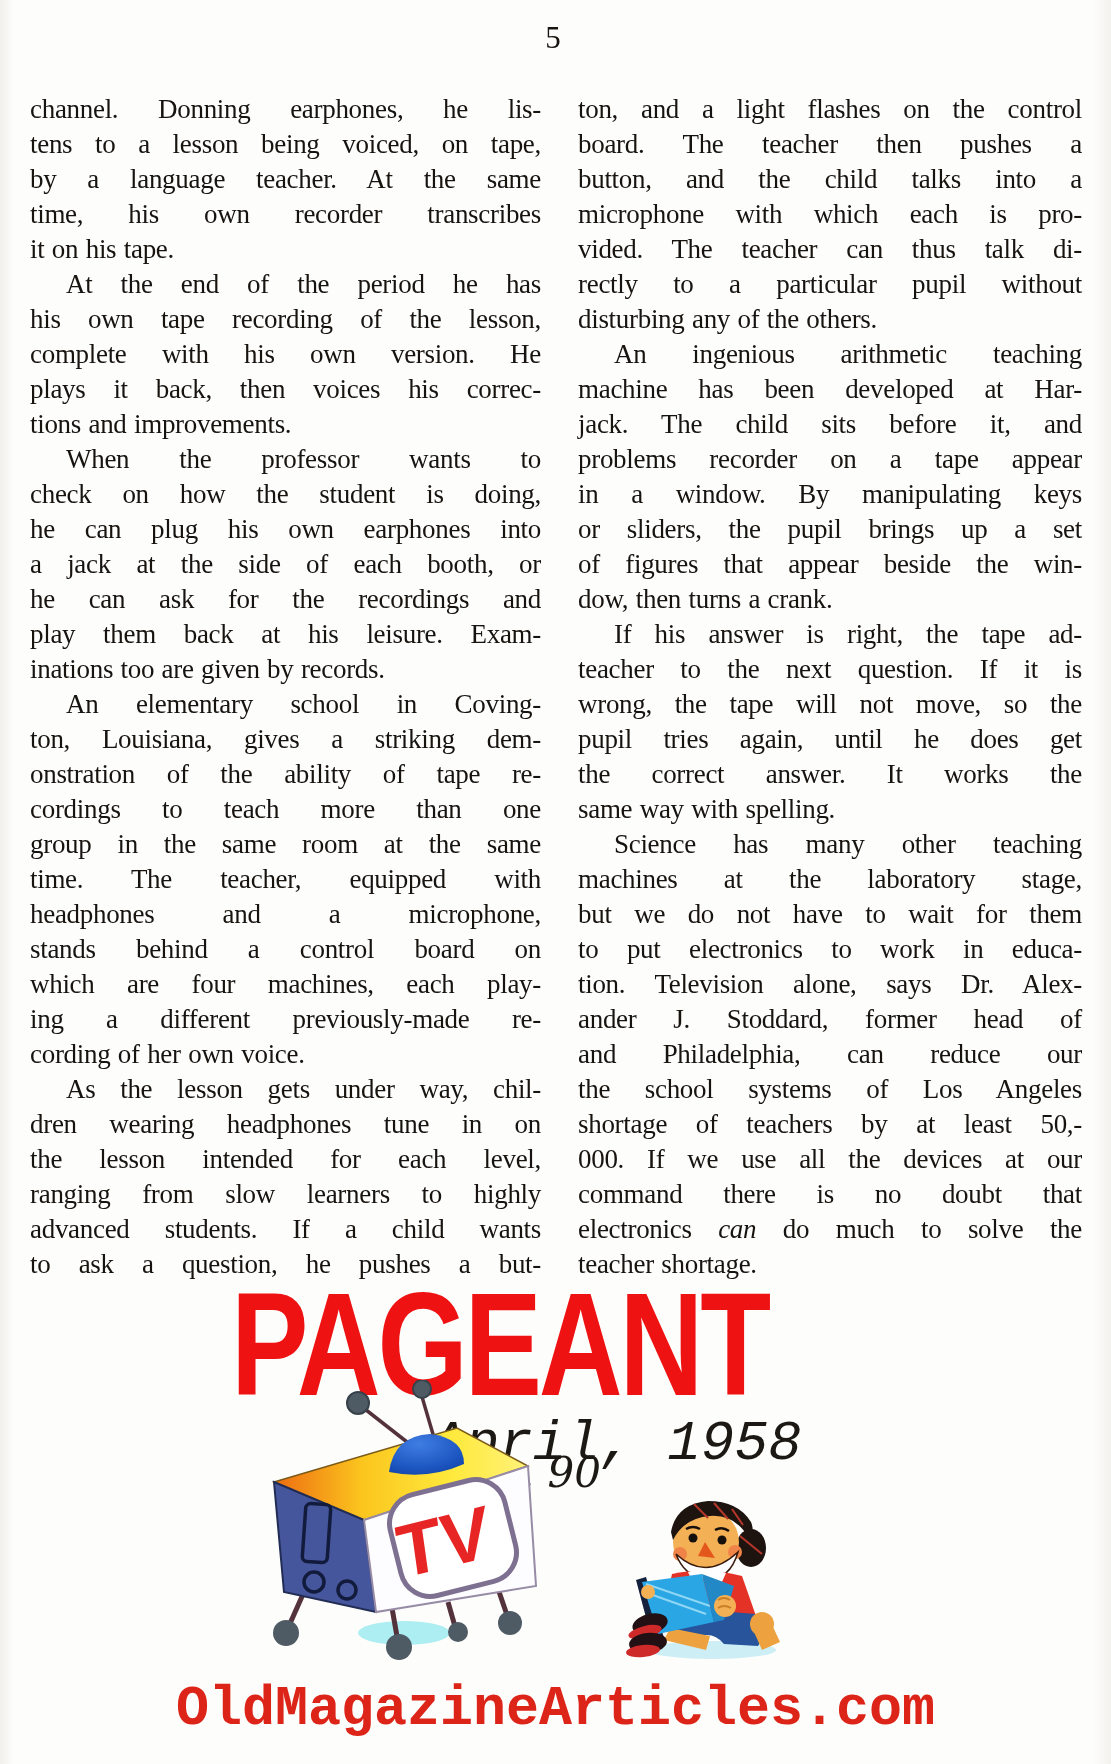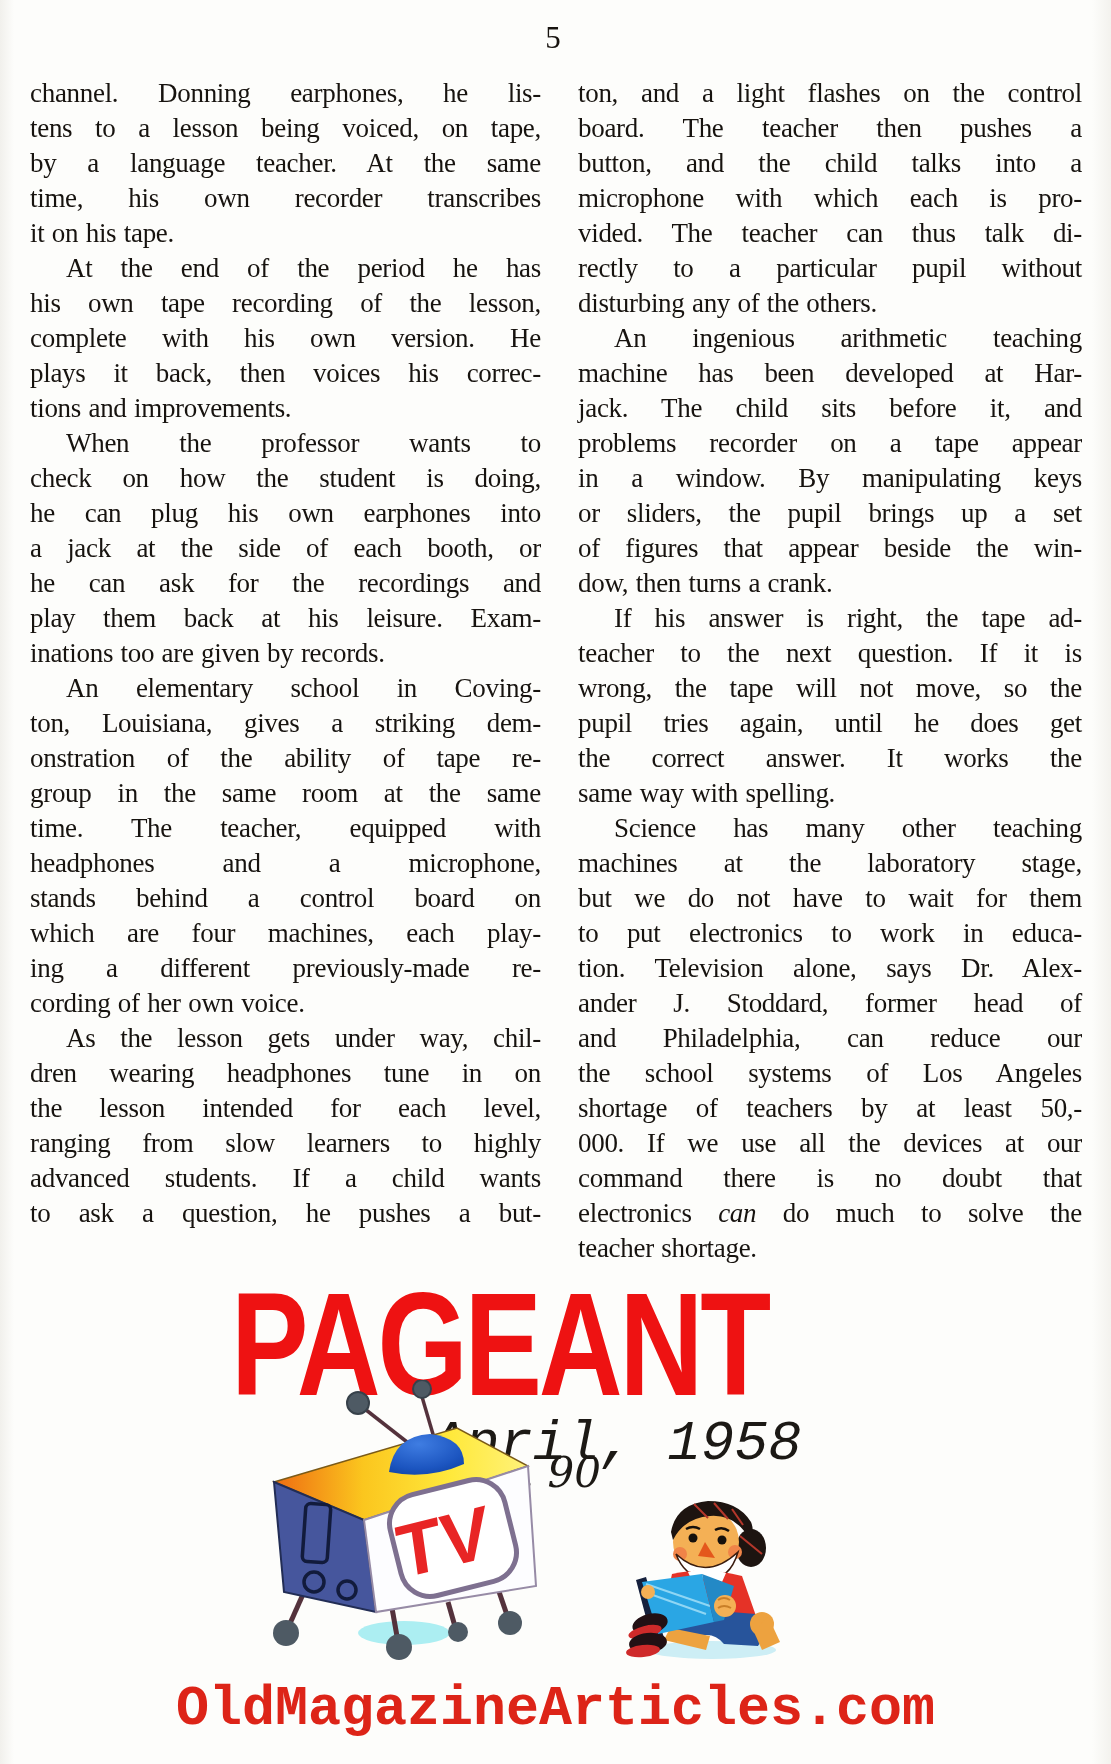--- a/index.html
+++ b/index.html
@@ -16,21 +16,21 @@
   .page-number{
     position:absolute;top:20px;left:0;width:1106px;
     text-align:center;font-size:31px;color:#17130f;
   }
   .columns{
     position:absolute;left:30px;top:76px;width:1052px;
     display:flex;gap:37px;
     font-size:27px;line-height:35px;letter-spacing:-0.3px;
     word-spacing:1px;
   }
-  .column{overflow:visible;}
+  .column{overflow:visible;margin-top:16px;}
   .column.left{width:511px;}
   .column.right{width:504px;}
   .line{
     white-space:nowrap;
     text-align:justify;
     text-align-last:justify;
     text-justify:inter-word;
     height:35px;
   }
   .line.para-end{text-align-last:left;}
@@ -89,20 +89,21 @@
         <div class="line indent">When the professor wants to</div>
         <div class="line">check on how the student is doing,</div>
         <div class="line">he can plug his own earphones into</div>
         <div class="line">a jack at the side of each booth, or</div>
         <div class="line">he can ask for the recordings and</div>
         <div class="line">play them back at his leisure. Exam-</div>
         <div class="line para-end">inations too are given by records.</div>
         <div class="line indent">An elementary school in Coving-</div>
         <div class="line">ton, Louisiana, gives a striking dem-</div>
         <div class="line">onstration of the ability of tape re-</div>
+        <div class="line">cordings to teach more than one</div>
         <div class="line">group in the same room at the same</div>
         <div class="line">time. The teacher, equipped with</div>
         <div class="line">headphones and a microphone,</div>
         <div class="line">stands behind a control board on</div>
         <div class="line">which are four machines, each play-</div>
         <div class="line">ing a different previously-made re-</div>
         <div class="line para-end">cording of her own voice.</div>
         <div class="line indent">As the lesson gets under way, chil-</div>
         <div class="line">dren wearing headphones tune in on</div>
         <div class="line">the lesson intended for each level,</div>

